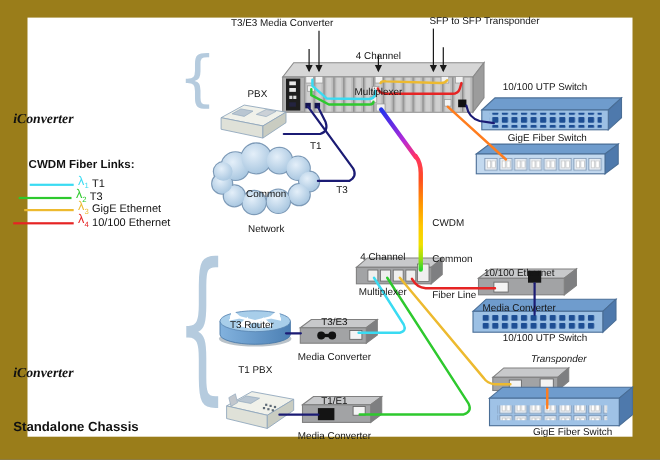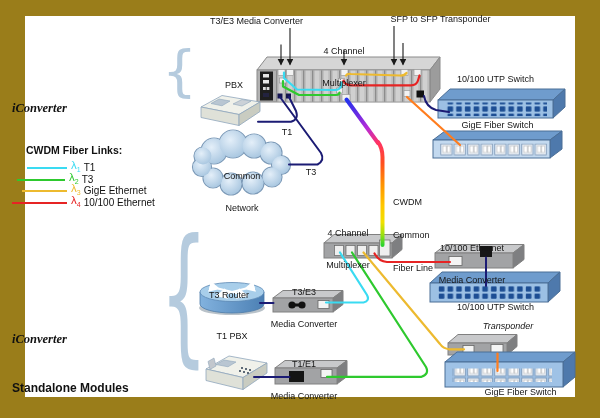--- a/index.html
+++ b/index.html
@@ -281,21 +281,21 @@
     <span>4 Channel</span>
     <span>Multiplexer</span>
   </div>
   <div class="lbl" style="left:383px;top:14px;width:115px;">SFP to SFP Transponder</div>
 
   <div class="sec" style="left:12px;top:66px;width:160px;">
     <span class="st1">iConverter</span>
   </div>
   <div class="sec" style="left:12px;top:297px;width:160px;">
     <span class="st1">iConverter</span>
-    <span class="st2">Standalone Modules</span>
+    <span class="st2">Standalone Chassis</span>
   </div>
 
   <div class="legend-title" style="left:26px;top:144px;">CWDM Fiber Links:</div>
   <div class="lrow" style="left:27px;top:162px;">
     <span class="lline" style="width: 40px; background: rgb(58, 219, 242);"></span><span class="llam" style="color: rgb(58, 219, 242);"><span style="display:inline">λ</span><sub>1</sub></span><span style="display:inline">T1</span>
   </div>
   <div class="lrow" style="left:17px;top:174px;">
     <span class="lline" style="width: 48px; background: rgb(46, 201, 46);"></span><span class="llam" style="color: rgb(46, 201, 46);"><span style="display:inline">λ</span><sub>2</sub></span><span style="display:inline">T3</span>
   </div>
   <div class="lrow" style="left:22px;top:185px;">

